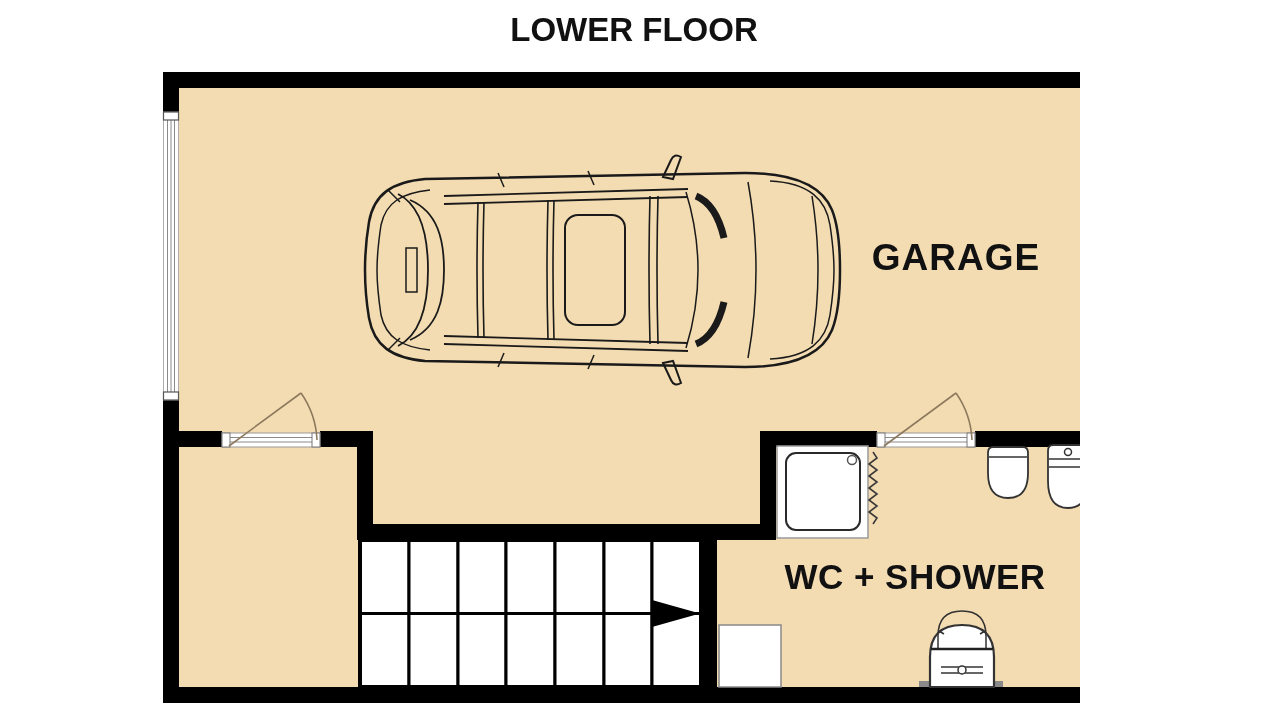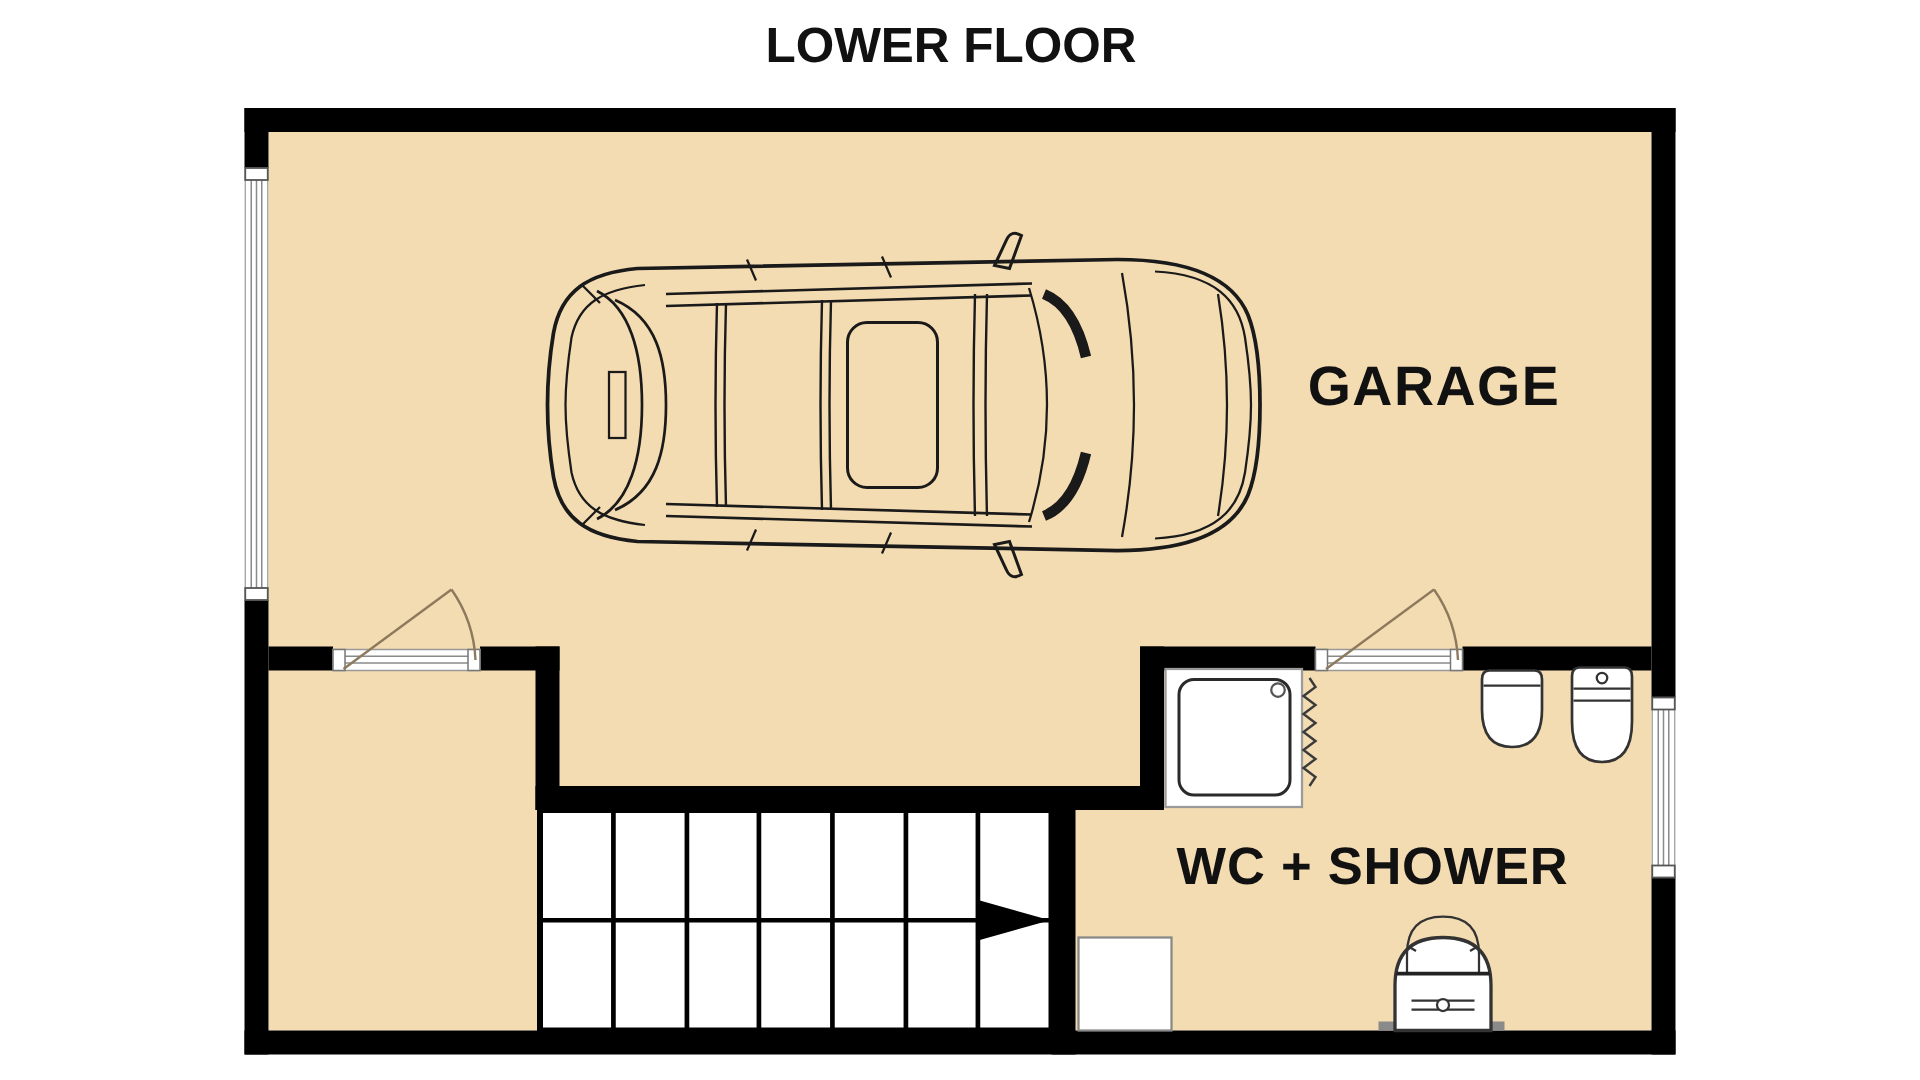--- a/index.html
+++ b/index.html
@@ -1,16 +1,16 @@
 <!DOCTYPE html>
 <html><head>
 <meta charset="utf-8">
 <style>
   html,body{margin:0;padding:0;background:#ffffff;}
-  .stage{position:relative;width:1280px;height:720px;background:#ffffff;overflow:hidden;}
+  .stage{position:relative;width:1080px;height:720px;background:#ffffff;overflow:hidden;}
   svg{display:block;}
   .wall{fill:#000000;stroke:none;}
   .lbl{font-family:"Liberation Sans",sans-serif;font-weight:bold;fill:#111111;}
   .fix{stroke:#333333;fill:#ffffff;}
   .thin{stroke:#8a8a8a;stroke-width:1;}
   .swing{stroke:#8d7a5e;stroke-width:1.6;fill:none;}
   .carline{stroke:#1a1a1a;fill:none;}
 </style>
 </head>
 <body>

